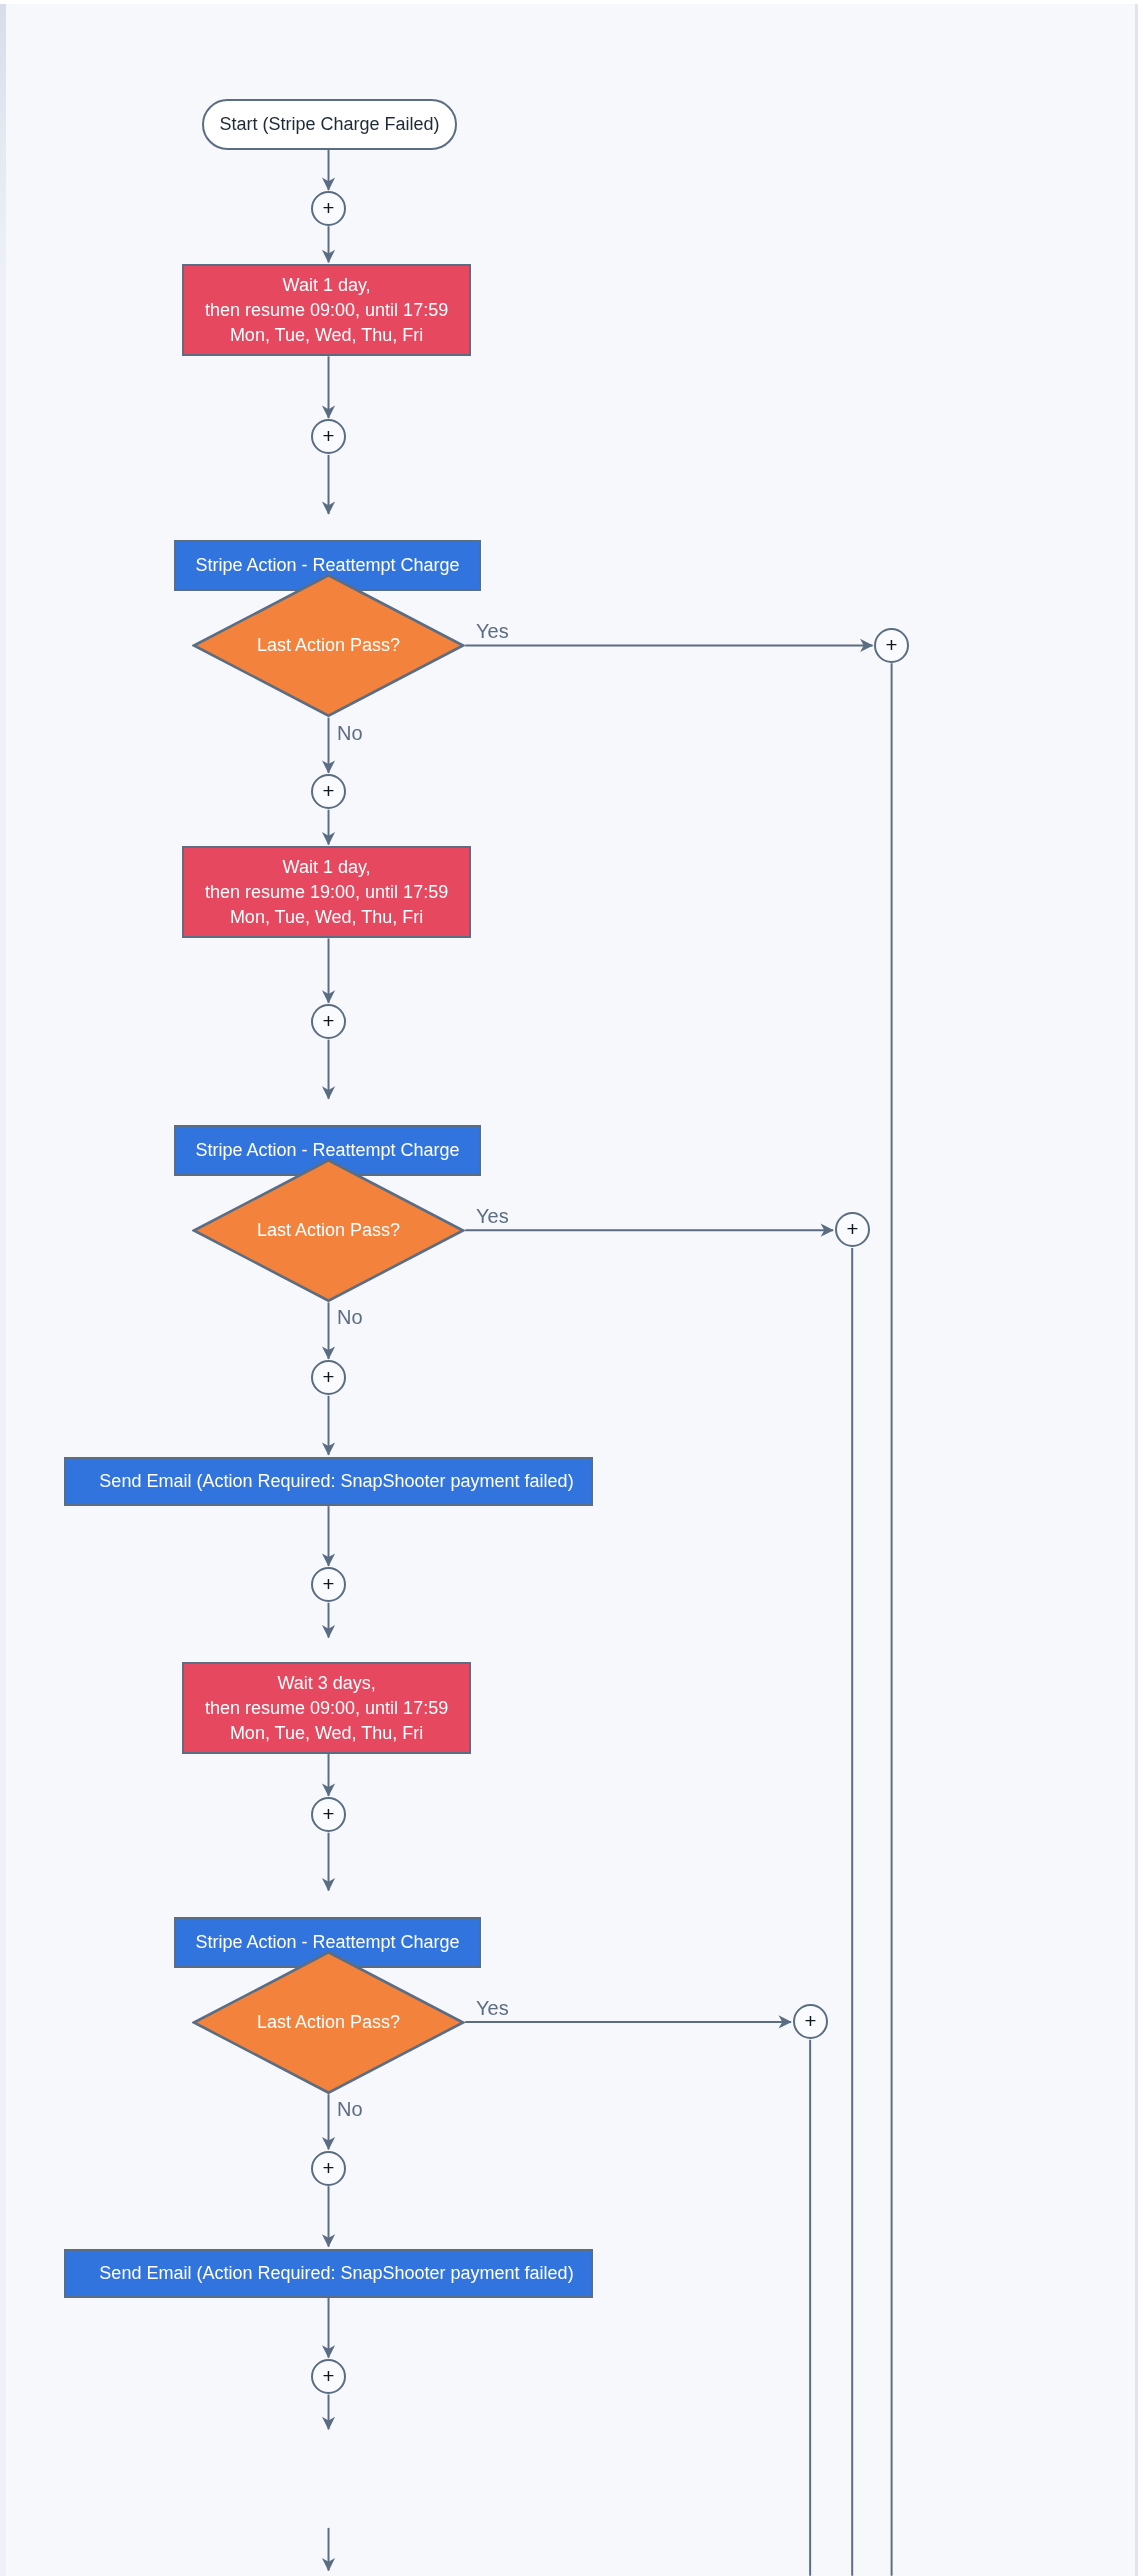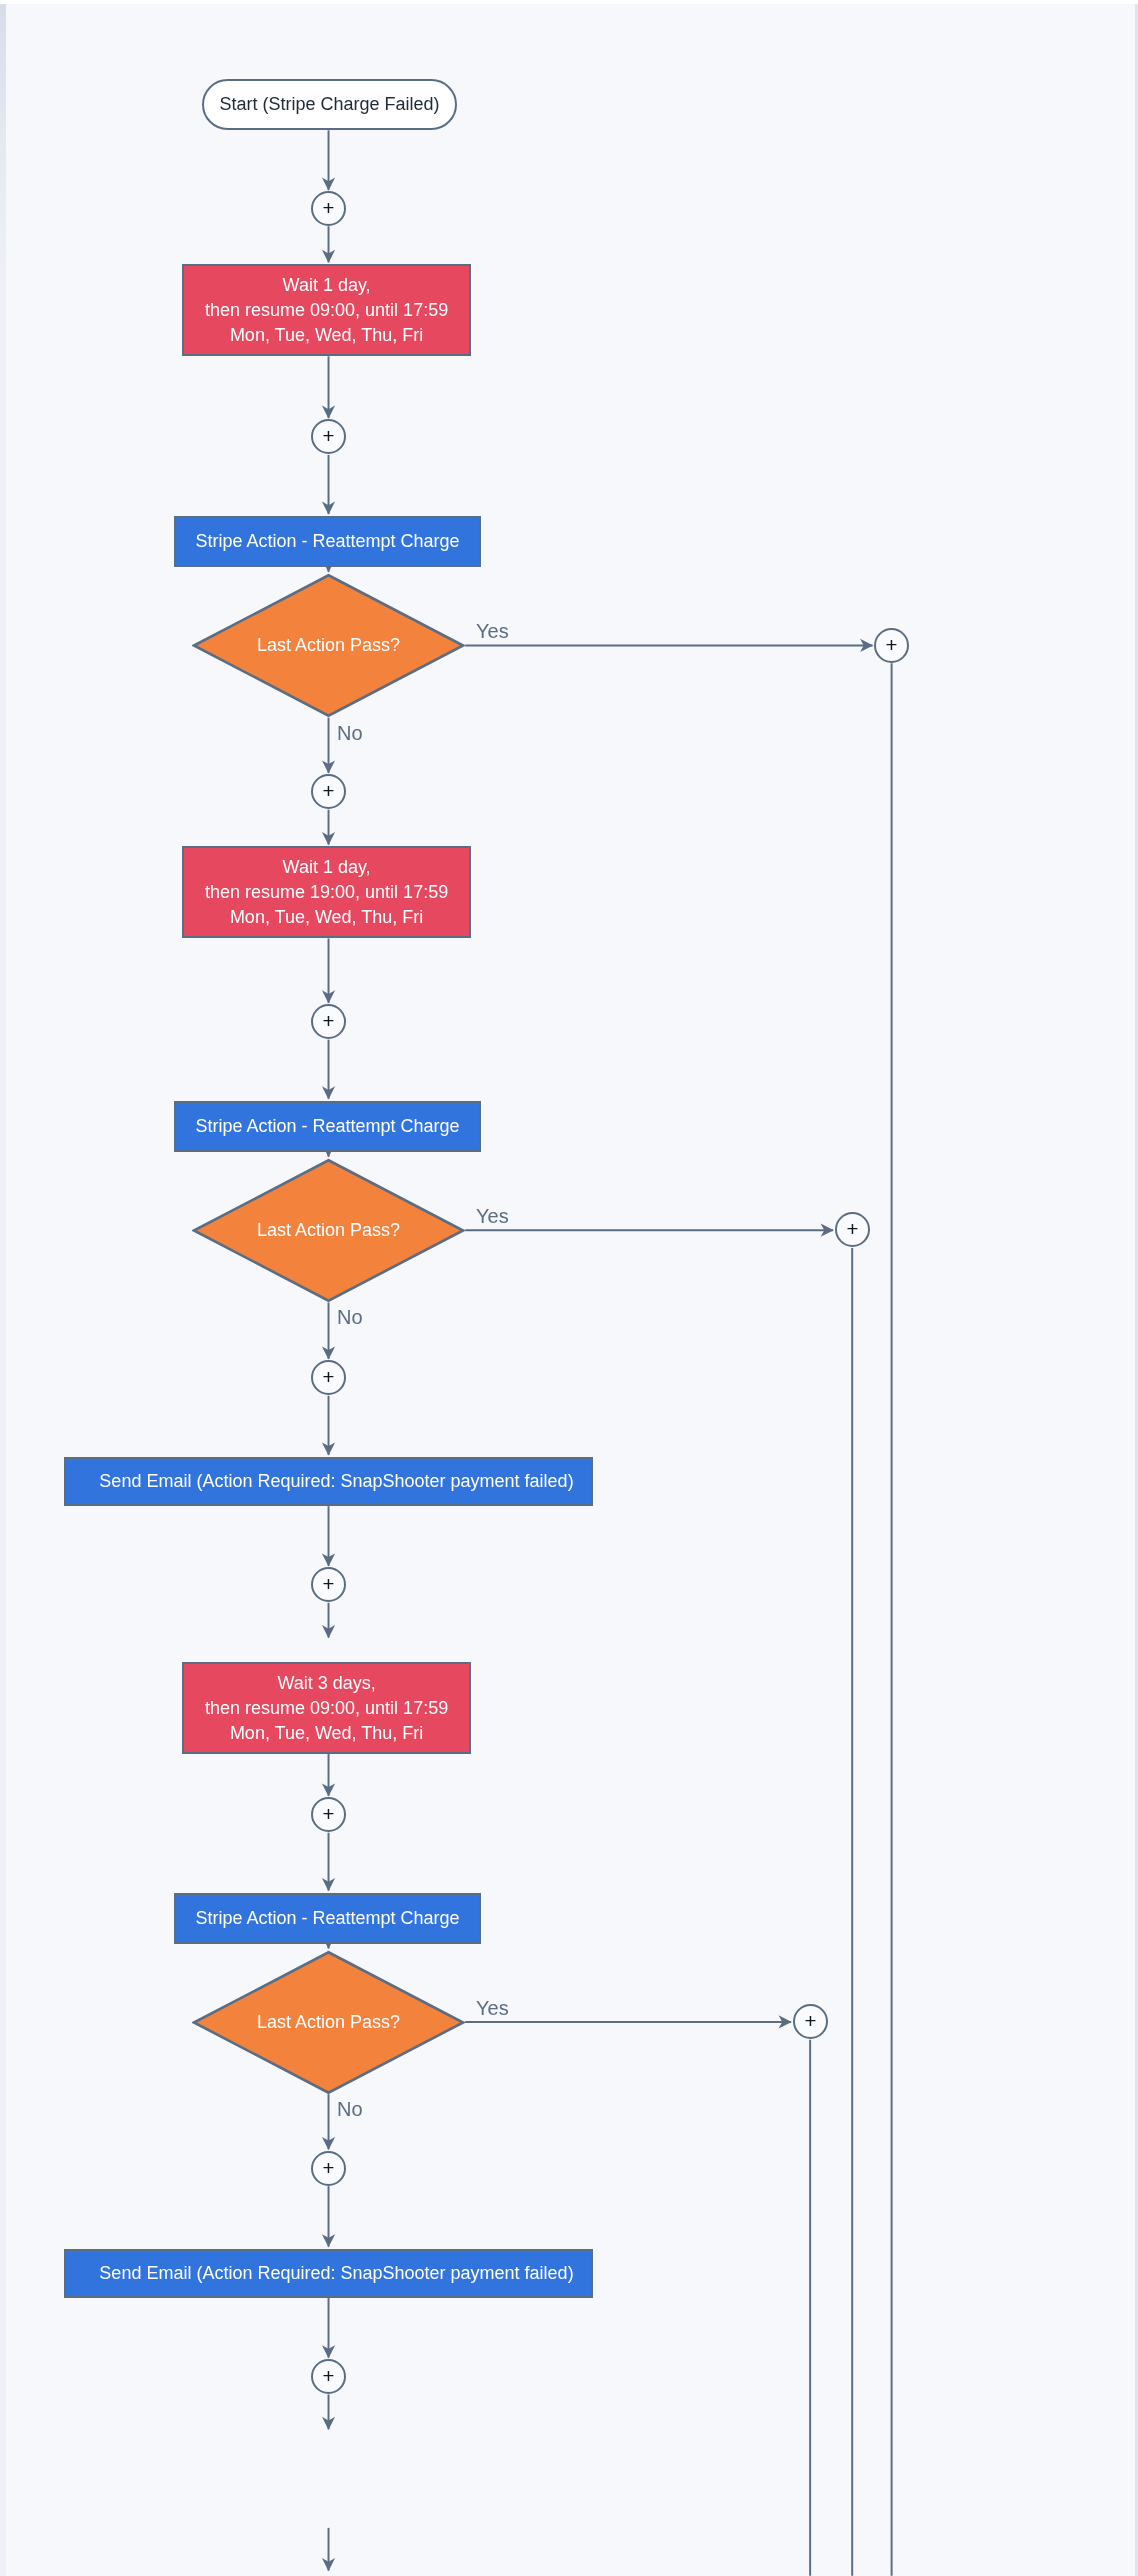--- a/index.html
+++ b/index.html
@@ -36,25 +36,25 @@
     position:absolute;box-sizing:border-box;
     display:flex;align-items:center;justify-content:center;
     font-size:18px;color:var(--node-text);
   }
   .rect{border:2.6px solid var(--stroke);}
   .wait{
     background:var(--wait-fill);
     justify-content:flex-start;text-align:center;
     padding-left:21px;line-height:25px;white-space:pre-line;
   }
-  .action{background:var(--action-fill);}
+  .action{background:var(--action-fill);margin-top:24px;}
   .email{background:var(--action-fill);padding-left:16px;}
   .pill{
     background:#ffffff;border:2px solid var(--stroke);
-    border-radius:28px;color:var(--start-text);
+    border-radius:28px;color:var(--start-text);margin-top:20px;
   }
   .plus{
     position:absolute;box-sizing:border-box;
     width:35px;height:35px;border-radius:50%;
     background:var(--plus-bg);border:2.6px solid var(--stroke);
     color:var(--plus-text);font-size:20.4px;line-height:1;
     display:flex;align-items:center;justify-content:center;
     cursor:pointer;
   }
   .diamond-wrap{position:absolute;}

